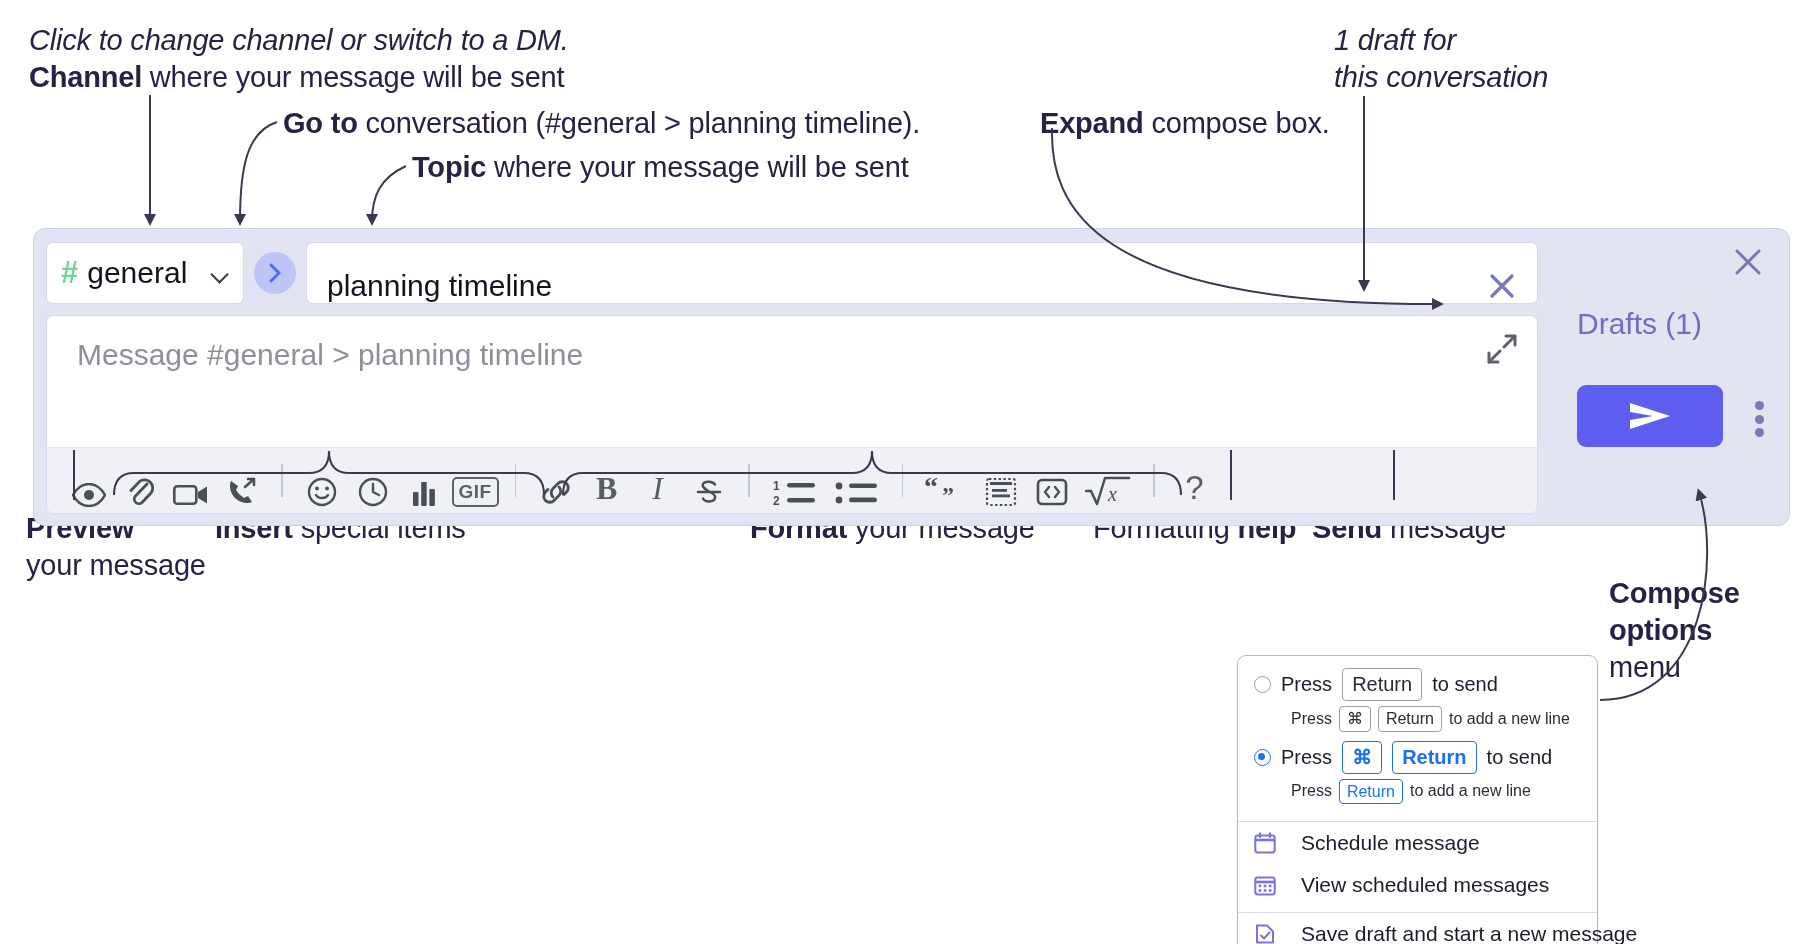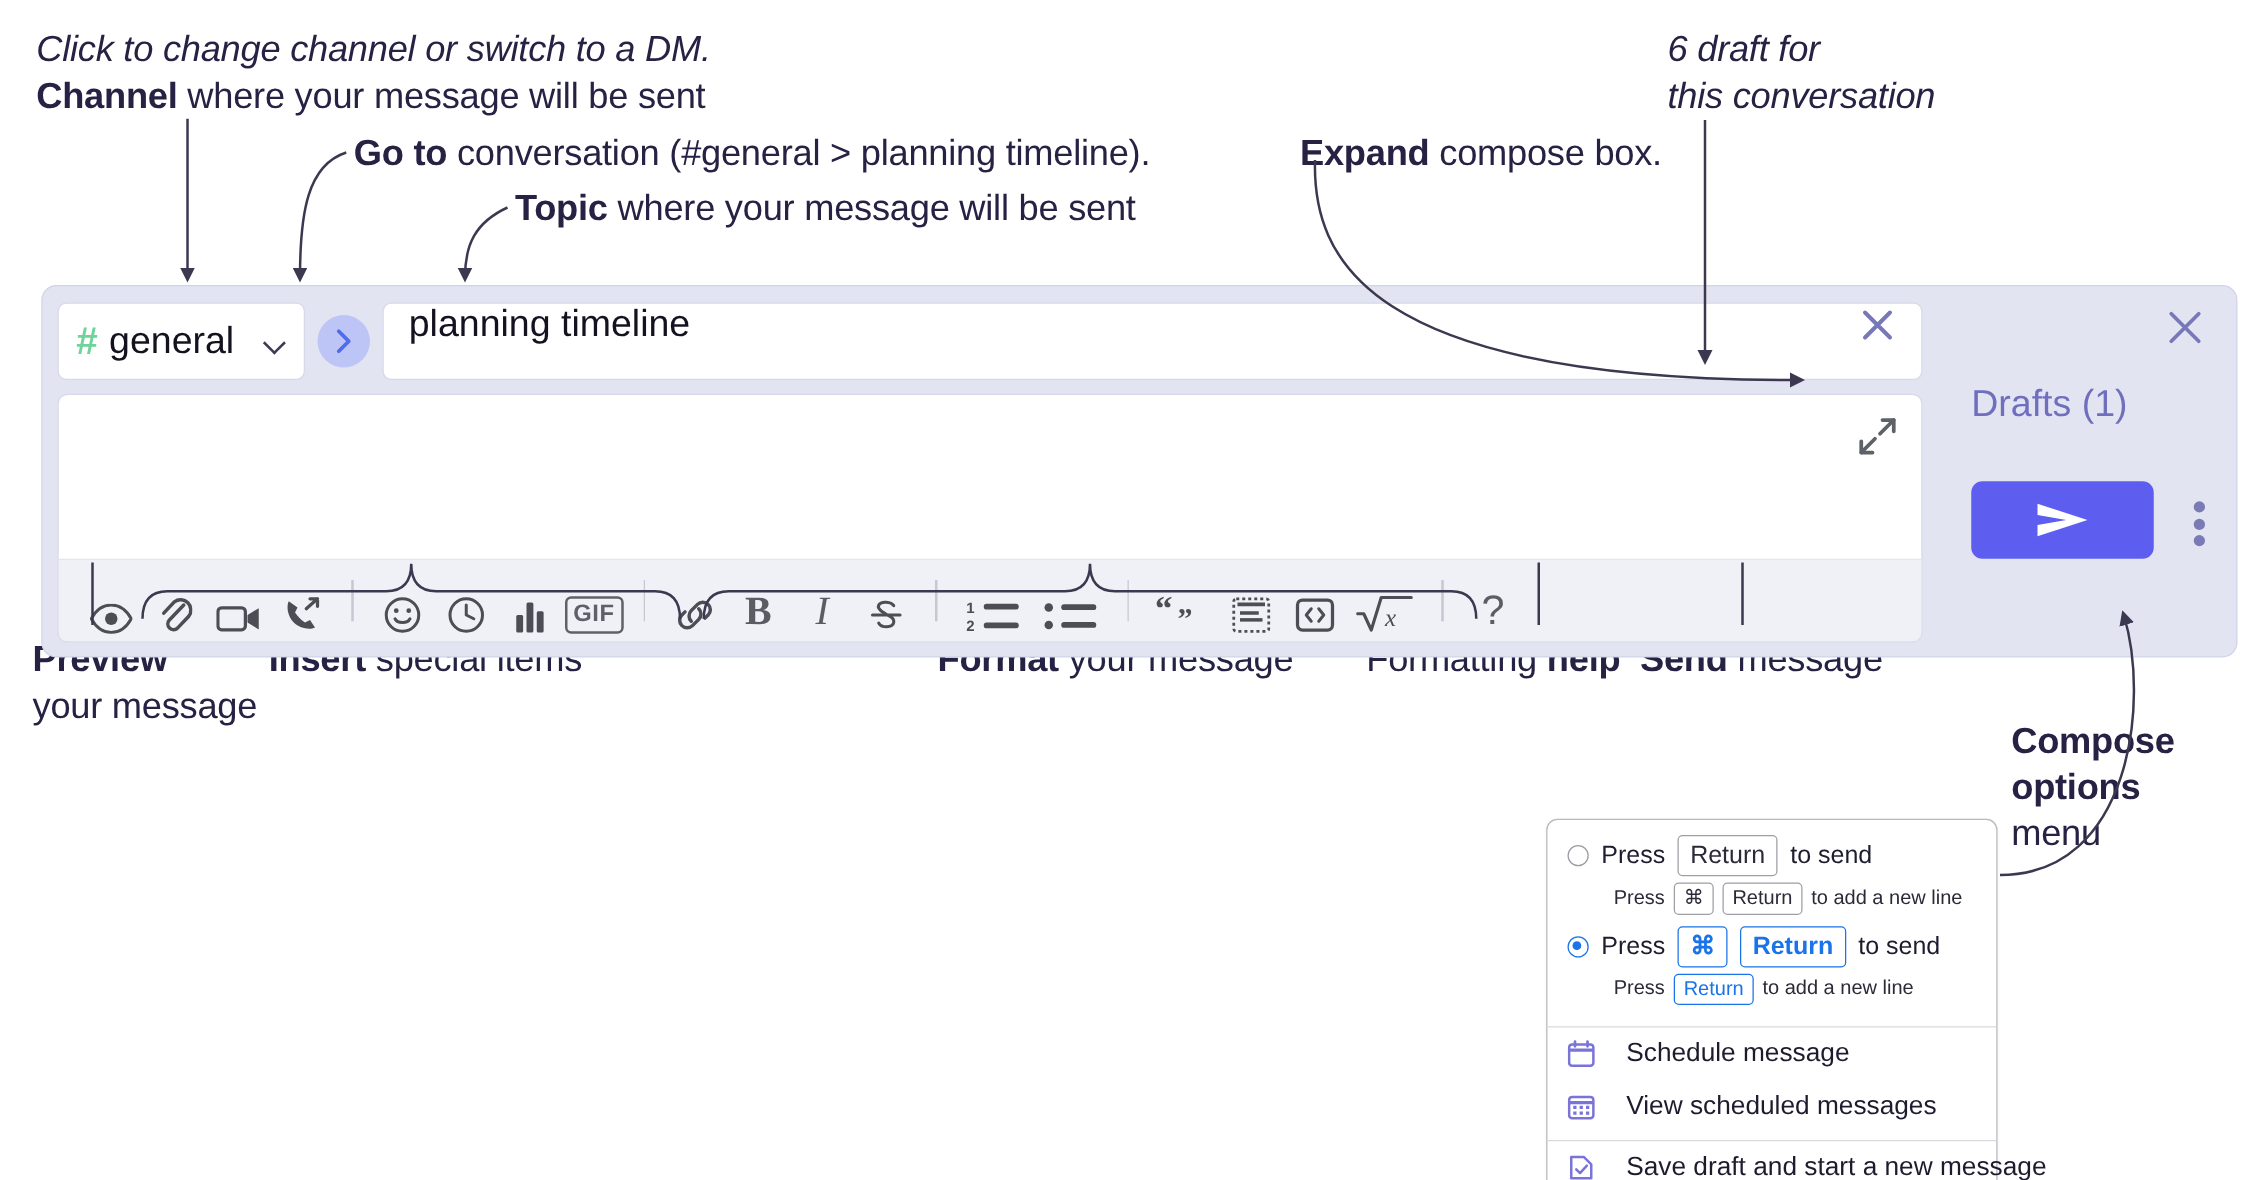--- a/index.html
+++ b/index.html
@@ -119,21 +119,21 @@
   }
   #goto-button svg { display:block; }
 
   #topic-field {
     flex: 1;
     height: 62px;
     background: #ffffff;
     border: 1px solid #d6d9ea;
     border-radius: 7px;
     display: flex;
-    align-items: flex-start;
+    align-items: flex-end;
     padding: 0 18px 0 20px;
   }
   #topic-value {
     flex: 1;
     font-size: 30px;
     color: #14121f;
   }
   #topic-clear {
     width: 34px; height: 34px;
     flex: none;
@@ -359,21 +359,21 @@
 
 <div class="ann" style="left:412px; top:149px;">
   <b>Topic</b><span> where your message will be sent</span>
 </div>
 
 <div class="ann" style="left:1040px; top:105px;">
   <b>Expand</b><span> compose box.</span>
 </div>
 
 <div class="ann" style="left:1334px; top:22px;">
-  <div><i>6 draft for</i></div>
+  <div><i>1 draft for</i></div>
   <div><i>this conversation</i></div>
 </div>
 
 <div class="ann" style="left:26px; top:510px;">
   <div><b>Preview</b></div>
   <div><span>your message</span></div>
 </div>
 
 <div class="ann" style="left:215px; top:510px;">
   <b>Insert</b><span> special items</span>
@@ -450,20 +450,21 @@
       <div id="topic-field">
         <span id="topic-value">planning timeline</span>
         <svg id="topic-clear" viewBox="0 0 34 34">
           <path d="M7,7 L27,27 M27,7 L7,27" stroke="#7878b8" stroke-width="3.2" stroke-linecap="round" fill="none"></path>
         </svg>
       </div>
 
     </div>
 
     <div id="message-area">
+      <span id="message-placeholder">Message #general &gt; planning timeline</span>
 
       <svg id="expand-button" viewBox="0 0 34 34">
         <g stroke="#5f6168" stroke-width="3" stroke-linecap="round" stroke-linejoin="round" fill="none">
           <path d="M30,4 L19,15"></path>
           <path d="M21,4 L30,4 L30,13"></path>
           <path d="M4,30 L15,19"></path>
           <path d="M13,30 L4,30 L4,21"></path>
         </g>
       </svg>
 

